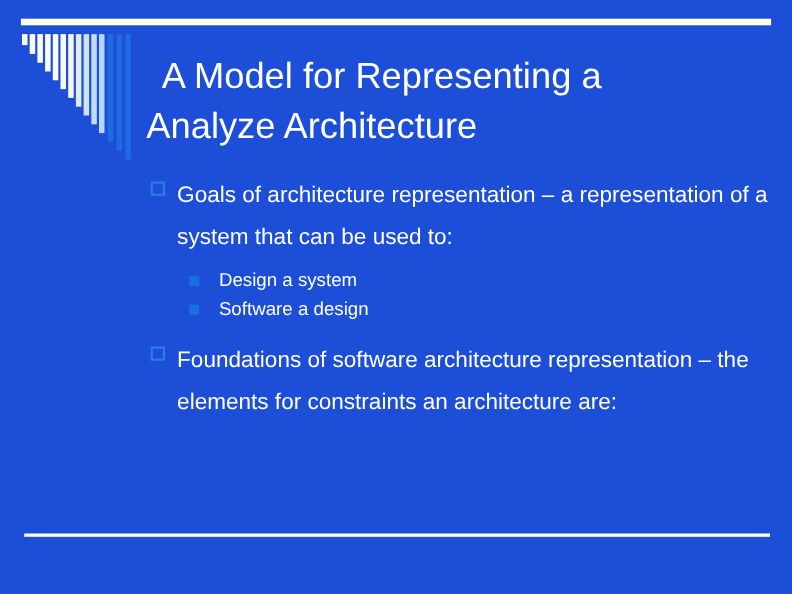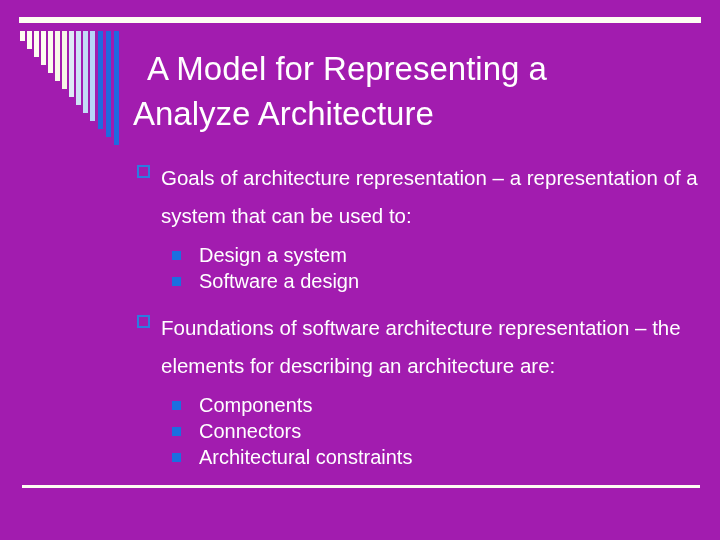--- a/index.html
+++ b/index.html
@@ -91,40 +91,40 @@
   .lvl1 .txt { display: block; }
 
   .sublist {
     margin: 7px 0 10px 0;
     padding: 0;
     list-style: none;
   }
   .lvl2 {
     position: relative;
     padding-left: 65px;
-    font-size: 20px;
+    font-size: 17px;
     line-height: 26px;
     color: #ffffff;
   }
   .lvl2 .marker {
     position: absolute;
     left: 38px;
     top: 9px;
     width: 9px;
     height: 9px;
     background: #1a6fe0;
   }
   .lvl2 .txt { display: block; }
 
   .spacer-a { height: 5px; }
 </style>
 </head>
 <body>
 
-<div id="slide" style="background: #a21caf;">
+<div id="slide" style="background: #1d4ed8;">
 
   <div class="rule" id="rule-top" style="background: rgb(253, 253, 242);"></div>
 
   <div id="bar-graphic">
       <div class="bar" style="left: 0px; width: 5px; height: 10px; background: rgb(253, 253, 240);"></div>
       <div class="bar" style="left: 7px; width: 5px; height: 18px; background: rgb(253, 253, 240);"></div>
       <div class="bar" style="left: 14px; width: 5px; height: 26px; background: rgb(253, 253, 240);"></div>
       <div class="bar" style="left: 21px; width: 5px; height: 34px; background: rgb(253, 253, 240);"></div>
       <div class="bar" style="left: 28px; width: 5px; height: 42px; background: rgb(251, 251, 238);"></div>
       <div class="bar" style="left: 35px; width: 5px; height: 50px; background: rgb(248, 248, 234);"></div>
@@ -158,35 +158,21 @@
       <li class="lvl2">
         <span class="marker" style="background: rgb(26, 111, 224);"></span>
         <span class="txt">Software a design</span>
       </li>
     </ul>
 
     <div class="spacer-a"></div>
 
     <div class="lvl1">
       <span class="marker" style="border-color: rgb(42, 125, 225);"></span>
-      <span class="txt">Foundations of software architecture representation – the elements for describing an architecture are:</span>
+      <span class="txt">Foundations of software architecture representation – the elements for constraints an architecture are:</span>
     </div>
 
-    <ul class="sublist">
-      <li class="lvl2">
-        <span class="marker" style="background: rgb(26, 111, 224);"></span>
-        <span class="txt">Components</span>
-      </li>
-      <li class="lvl2">
-        <span class="marker" style="background: rgb(26, 111, 224);"></span>
-        <span class="txt">Connectors</span>
-      </li>
-      <li class="lvl2">
-        <span class="marker" style="background: rgb(26, 111, 224);"></span>
-        <span class="txt">Architectural constraints</span>
-      </li>
-    </ul>
 
   </div>
 
   <div class="rule" id="rule-bottom" style="background: rgb(253, 253, 242);"></div>
 
 </div>
 
 </body></html>

